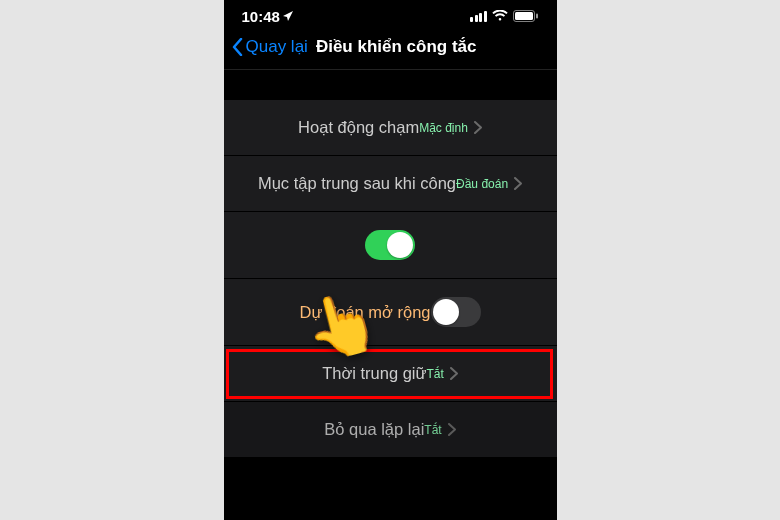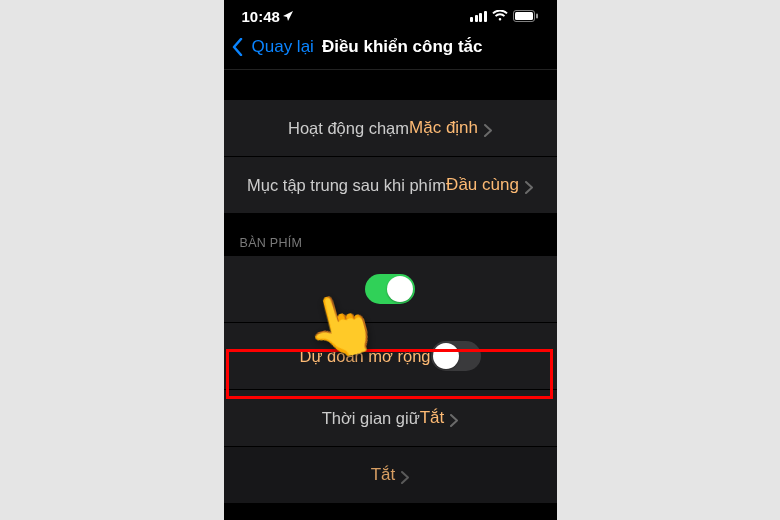--- a/index.html
+++ b/index.html
@@ -43,21 +43,21 @@
     display:flex;
     align-items:center;
     padding: 8px 8px 12px 8px;
     border-bottom: 0.5px solid #222;
   }
   .back-btn {
     display:flex;
     align-items:center;
     color:#0a84ff;
     font-size:17px;
-    gap:9px;
+    gap:3px;
     cursor:pointer;
   }
   .chevron-left {
     width:11px; height:18px;
     display:inline-block;
   }
   .nav-title {
     font-size:17px;
     font-weight:600;
     color:#fff;
@@ -70,21 +70,21 @@
     align-items:center;
     padding:18px 16px;
     background:#1c1c1e;
     border-bottom:0.5px solid #000;
     min-height:44px;
   }
   .row-label { color:#ccc; font-size:16.5px; }
   .row-label.bright { color:#fdba74; }
   .row-value {
     display:flex; align-items:center; gap:6px;
-    color:#fdba74; font-size:17px;
+    color:#86efac; font-size:12px;
   }
   .chevron-right {
     width:8px; height:13px;
     display:inline-block;
   }
   .section-header {
     color:#7a7a7a;
     font-size:12.5px;
     letter-spacing:0.3px;
     padding:22px 16px 6px 16px;
@@ -178,61 +178,61 @@
       <span>Mặc định</span>
       <span class="chevron-right">
         <svg width="8" height="13" viewBox="0 0 8 13">
             <path d="M1 1 L7 6.5 L1 12" stroke="#6a6a6a" stroke-width="2" fill="none" stroke-linecap="round" stroke-linejoin="round"></path>
           </svg>
       </span>
     </span>
   </div>
 
   <div class="row">
-    <span class="row-label">Mục tập trung sau khi phím</span>
-    <span class="row-value">
-      <span>Đầu cùng</span>
-      <span class="chevron-right">
-        <svg width="8" height="13" viewBox="0 0 8 13">
-            <path d="M1 1 L7 6.5 L1 12" stroke="#6a6a6a" stroke-width="2" fill="none" stroke-linecap="round" stroke-linejoin="round"></path>
-          </svg>
-      </span>
-    </span>
-  </div>
-
-  <div class="section-header">BÀN PHÍM</div>
+    <span class="row-label">Mục tập trung sau khi công</span>
+    <span class="row-value">
+      <span>Đầu đoán</span>
+      <span class="chevron-right">
+        <svg width="8" height="13" viewBox="0 0 8 13">
+            <path d="M1 1 L7 6.5 L1 12" stroke="#6a6a6a" stroke-width="2" fill="none" stroke-linecap="round" stroke-linejoin="round"></path>
+          </svg>
+      </span>
+    </span>
+  </div>
+
 
 
   <div class="row">
     <div class="toggle on">
         <div class="knob"></div>
       </div>
   </div>
 
   <div class="row" id="predict-row" style="position:relative;">
     <span class="row-label bright">Dự đoán mở rộng</span>
     <div class="toggle off">
         <div class="knob"></div>
       </div>
   </div>
 
 
   <div class="row">
-    <span class="row-label">Thời gian giữ</span>
+    <span class="row-label">Thời trung giữ</span>
     <span class="row-value">
       <span>Tắt</span>
       <span class="chevron-right">
         <svg width="8" height="13" viewBox="0 0 8 13">
             <path d="M1 1 L7 6.5 L1 12" stroke="#6a6a6a" stroke-width="2" fill="none" stroke-linecap="round" stroke-linejoin="round"></path>
           </svg>
       </span>
     </span>
   </div>
 
   <div class="row" style="opacity:.85;">
+    <span class="row-label">Bỏ qua lặp lại</span>
     <span class="row-value">
       <span>Tắt</span>
       <span class="chevron-right">
         <svg width="8" height="13" viewBox="0 0 8 13">
             <path d="M1 1 L7 6.5 L1 12" stroke="#6a6a6a" stroke-width="2" fill="none" stroke-linecap="round" stroke-linejoin="round"></path>
           </svg>
       </span>
     </span>
   </div>
 

